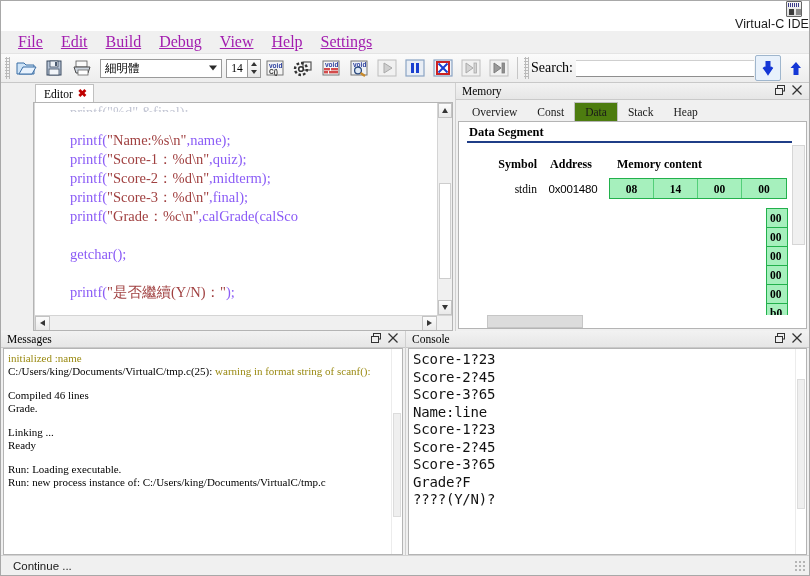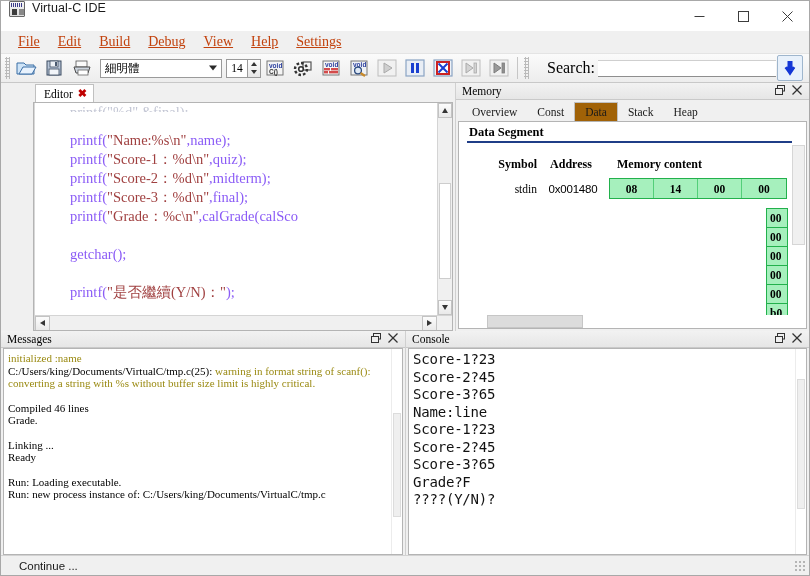--- a/index.html
+++ b/index.html
@@ -17,22 +17,23 @@
     background: #f0f0f0;
     border: 1px solid #a8a8a8;
     display: flex; flex-direction: column;
     position: relative;
   }
 
   
   .titlebar {
     height: 30px; min-height: 30px;
     background: #ffffff;
-    display: flex; align-items: flex-start;
+    display: flex; align-items: flex-end;
     border-bottom: 1px solid #ffffff;
+    flex-direction: column;
   }
   .title-icon {
     width: 16px; height: 16px;
     margin-left: 8px; margin-right: 7px;
     position: relative;
     background: linear-gradient(#f7f7f7,#dcdcdc);
     border: 1px solid #666;
     border-radius: 1px;
     overflow: hidden;
     flex-shrink: 0;
@@ -61,23 +62,23 @@
 
   
   .menubar {
     height: 22px; min-height: 22px;
     background: #f0f0f0;
     display: flex; align-items: center;
     padding-left: 8px;
   }
   .menuitem {
     font-family: "Liberation Serif", serif;
-    font-size: 14px;
+    font-size: 16px;
     padding: 2px 9px 3px 9px;
-    color: #c2410c;
+    color: #a21caf;
   }
   .menuitem .u { text-decoration: underline; }
 
   
   .toolbar {
     height: 30px; min-height: 30px;
     background: linear-gradient(#fbfbfb,#ededed);
     border-top: 1px solid #e4e4e4;
     border-bottom: 1px solid #c8c8c8;
     display: flex; align-items: center;
@@ -125,21 +126,21 @@
     width: 13px; height: 19px; border: 1px solid #9a9a9a; border-left: none;
     background: linear-gradient(#fdfdfd,#e6e6e6);
     display: flex; flex-direction: column; align-items:center; justify-content: space-around;
     flex-shrink:0;
   }
   .spin i { display:block; width:0;height:0;border-left:3px solid transparent;border-right:3px solid transparent; }
   .spin i.up { border-bottom:4px solid #333; }
   .spin i.dn { border-top:4px solid #333; }
   .sep { width:1px; height:22px; background:#c6c6c6; margin: 0 4px; flex-shrink:0; }
   .searchlabel {
-    font-size: 16px; margin-left: 16px; margin-right: 3px;
+    font-size: 14px; margin-left: 0; margin-right: 3px;
     font-family: "Liberation Serif", serif;
     flex-shrink: 0;
   }
   .searchinput {
     width: 178px; height: 17px;
     background: #fff; border: none; border-bottom: 1px solid #8e8e8e;
     border-top: 1px solid #cfcfcf;
     font-size: 11px; padding: 0 3px;
     flex-shrink: 0;
   }
@@ -237,21 +238,21 @@
   .panel-head .btns span { color:#333; line-height:1; }
 
   
   .memory-pane { flex:1; display:flex; flex-direction:column; border-left:1px solid #d0d0d0;}
   .memtabs { height:21px; display:flex; align-items:flex-end; background:#f0f0f0; padding-left:6px; }
   .memtab {
     height:18px; padding:0 10px; font-size:11.5px;
     display:flex; align-items:center; color:#1a1a1a;
     font-family:"Liberation Serif",serif;
   }
-  .memtab.active { background:#a16207; border:1px solid #c0c0c0; border-bottom:none; height:19px; }
+  .memtab.active { background:#4d7c0f; border:1px solid #c0c0c0; border-bottom:none; height:19px; }
   .mem-body {
     flex:1; background:#fff; border:1px solid #b4b4b4; margin: 0 2px 2px 2px;
     position:relative; overflow:hidden;
   }
   .seg-title {
     font-family:"Liberation Serif",serif; font-weight:bold; font-size:12.5px;
     padding: 3px 0 1px 10px;
   }
   .seg-rule { height:2px; background:#1f3d87; margin: 0 8px 0 8px; }
   .mem-cols {
@@ -330,21 +331,21 @@
   }
   .con-scroll { position:absolute; right:0; top:0; bottom:0; width:11px; background:#fff; border-left:1px solid #ececec;}
   .con-scroll .thumb { position:absolute; left:1px;right:1px; top:30px; height:130px; background:#efefef;border:1px solid #dcdcdc;}
 
   
   .statusbar {
     height: 20px; min-height:20px;
     background: #f0f0f0;
     border-top: 1px solid #d2d2d2;
     display:flex; align-items:center;
-    padding-left: 18px;
+    padding-left: 12px;
     font-family:"Liberation Sans", sans-serif;
     font-size: 11.5px;
     color:#1a1a1a;
   }
   .statusbar .grip2 {
     margin-left:auto; margin-right:3px; width:12px; height:12px;
     background-image: radial-gradient(circle,#b5b5b5 1px, transparent 1.2px);
     background-size: 4px 4px;
   }
 </style>
@@ -630,21 +631,20 @@
                   <line x1="0.5" y1="0.5" x2="9.5" y2="9.5" stroke="#333" stroke-width="1.3"></line>
                   <line x1="9.5" y1="0.5" x2="0.5" y2="9.5" stroke="#333" stroke-width="1.3"></line>
                 </svg>
             </span>
           </span>
         </div>
         <div class="messages-body">
           <div id="messages-lines">
               <div class="warn">initialized :name</div>
               <div><span>C:/Users/king/Documents/VirtualC/tmp.c(25):</span><span class="warn"> warning in format string of scanf():</span></div>
-              <div class="warn">converting a string with %s without buffer size limit is highly critical.</div>
               <div class="blank">&nbsp;</div>
               <div>Compiled 46 lines</div>
               <div>Grade.</div>
               <div class="blank">&nbsp;</div>
               <div>Linking ...</div>
               <div>Ready</div>
               <div class="blank">&nbsp;</div>
               <div>Run: Loading executable.</div>
               <div>Run: new process instance of: C:/Users/king/Documents/VirtualC/tmp.c</div>
             </div>

